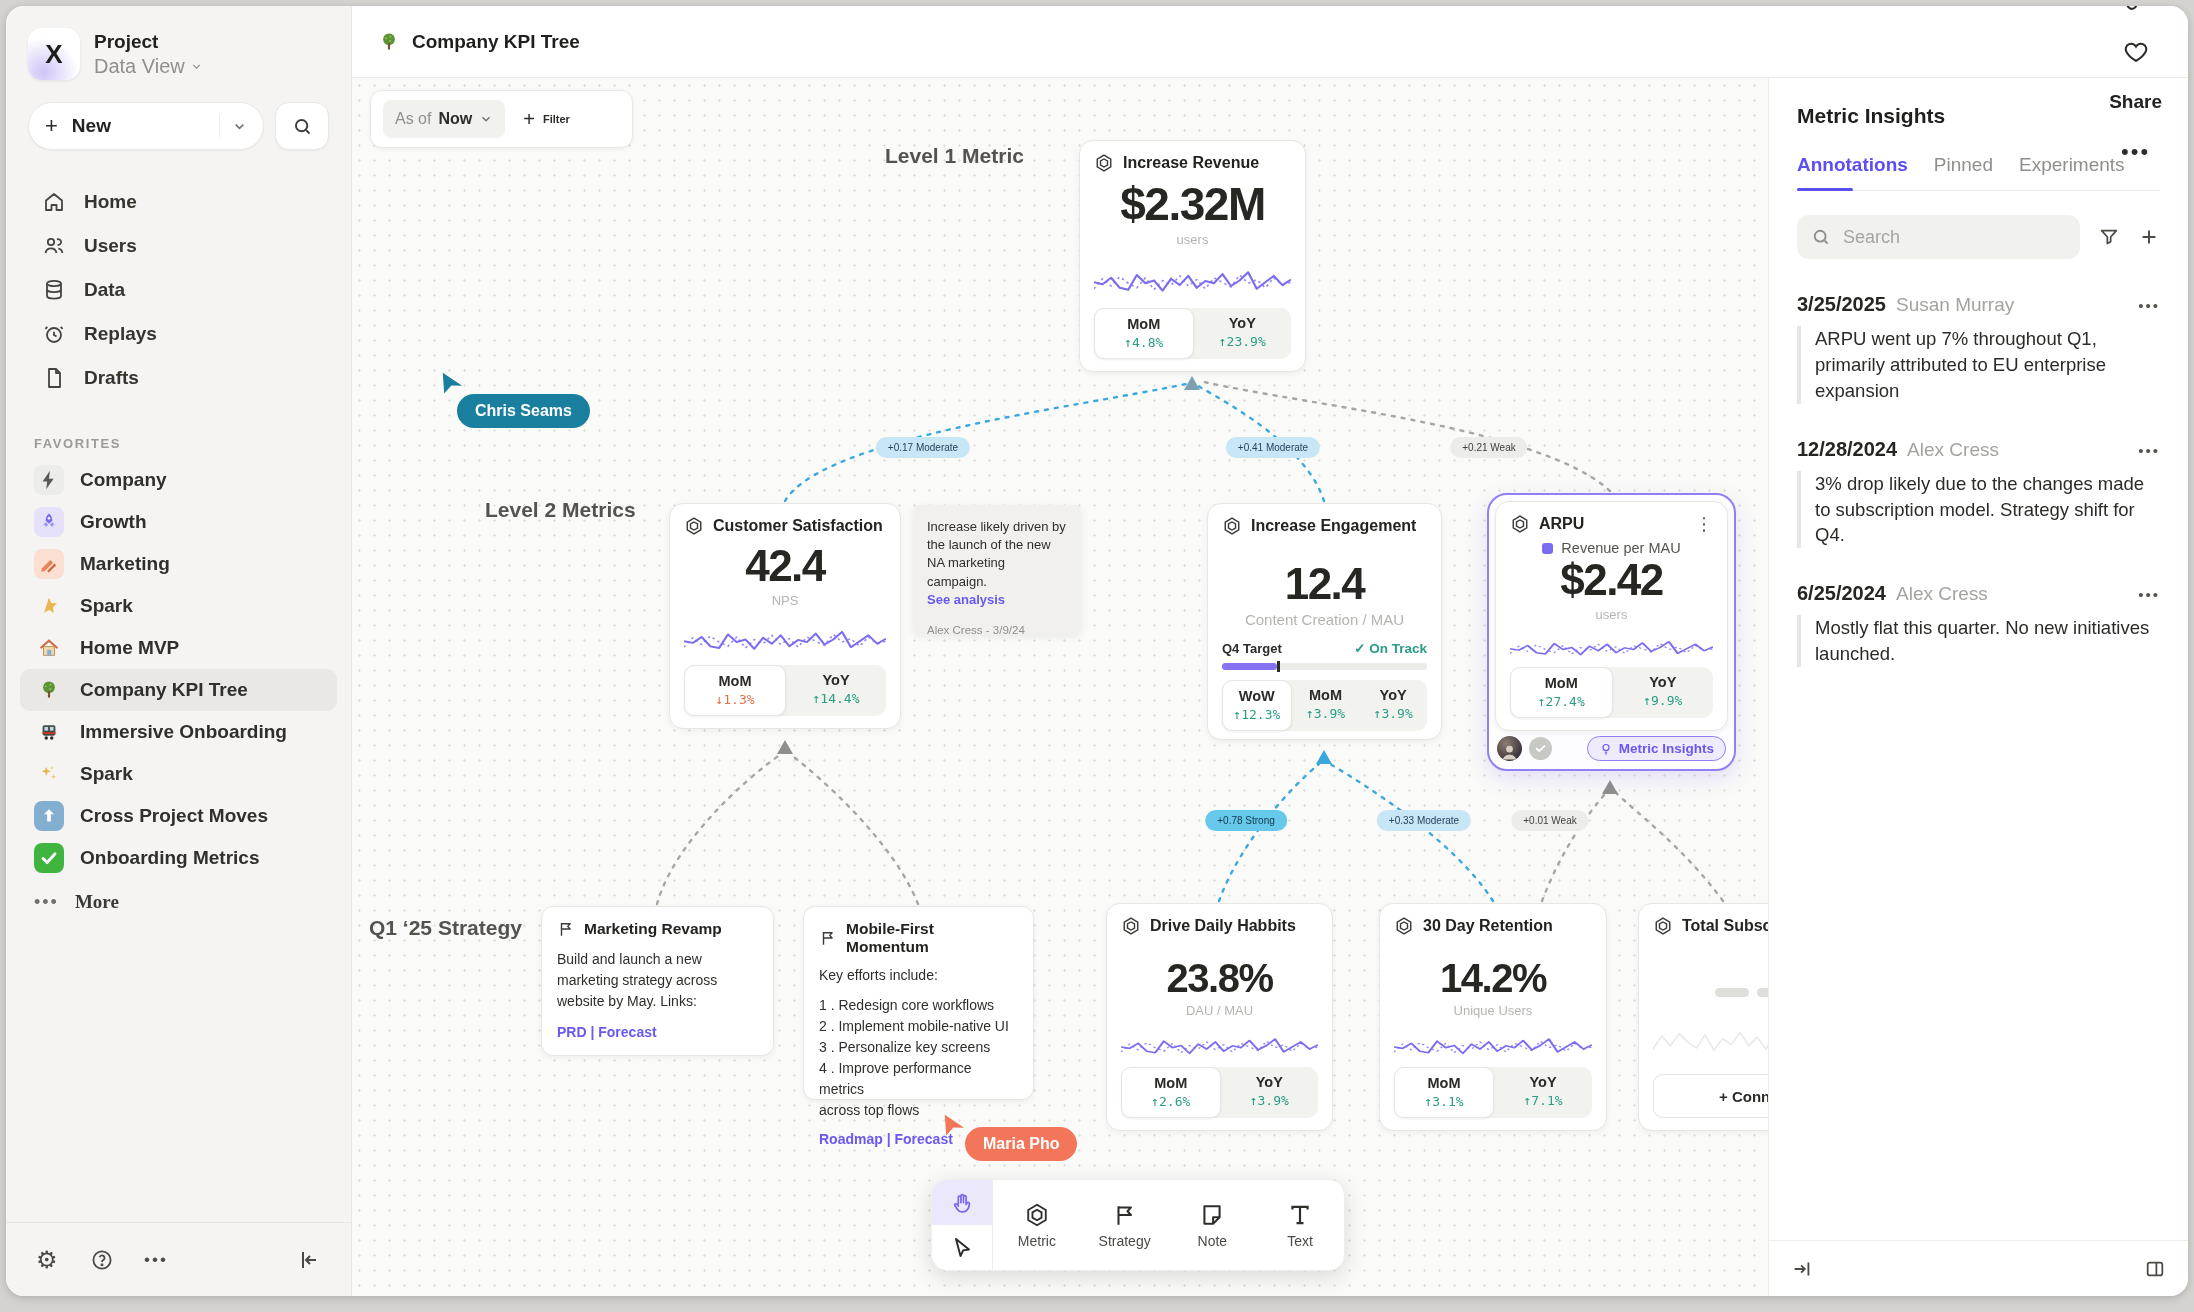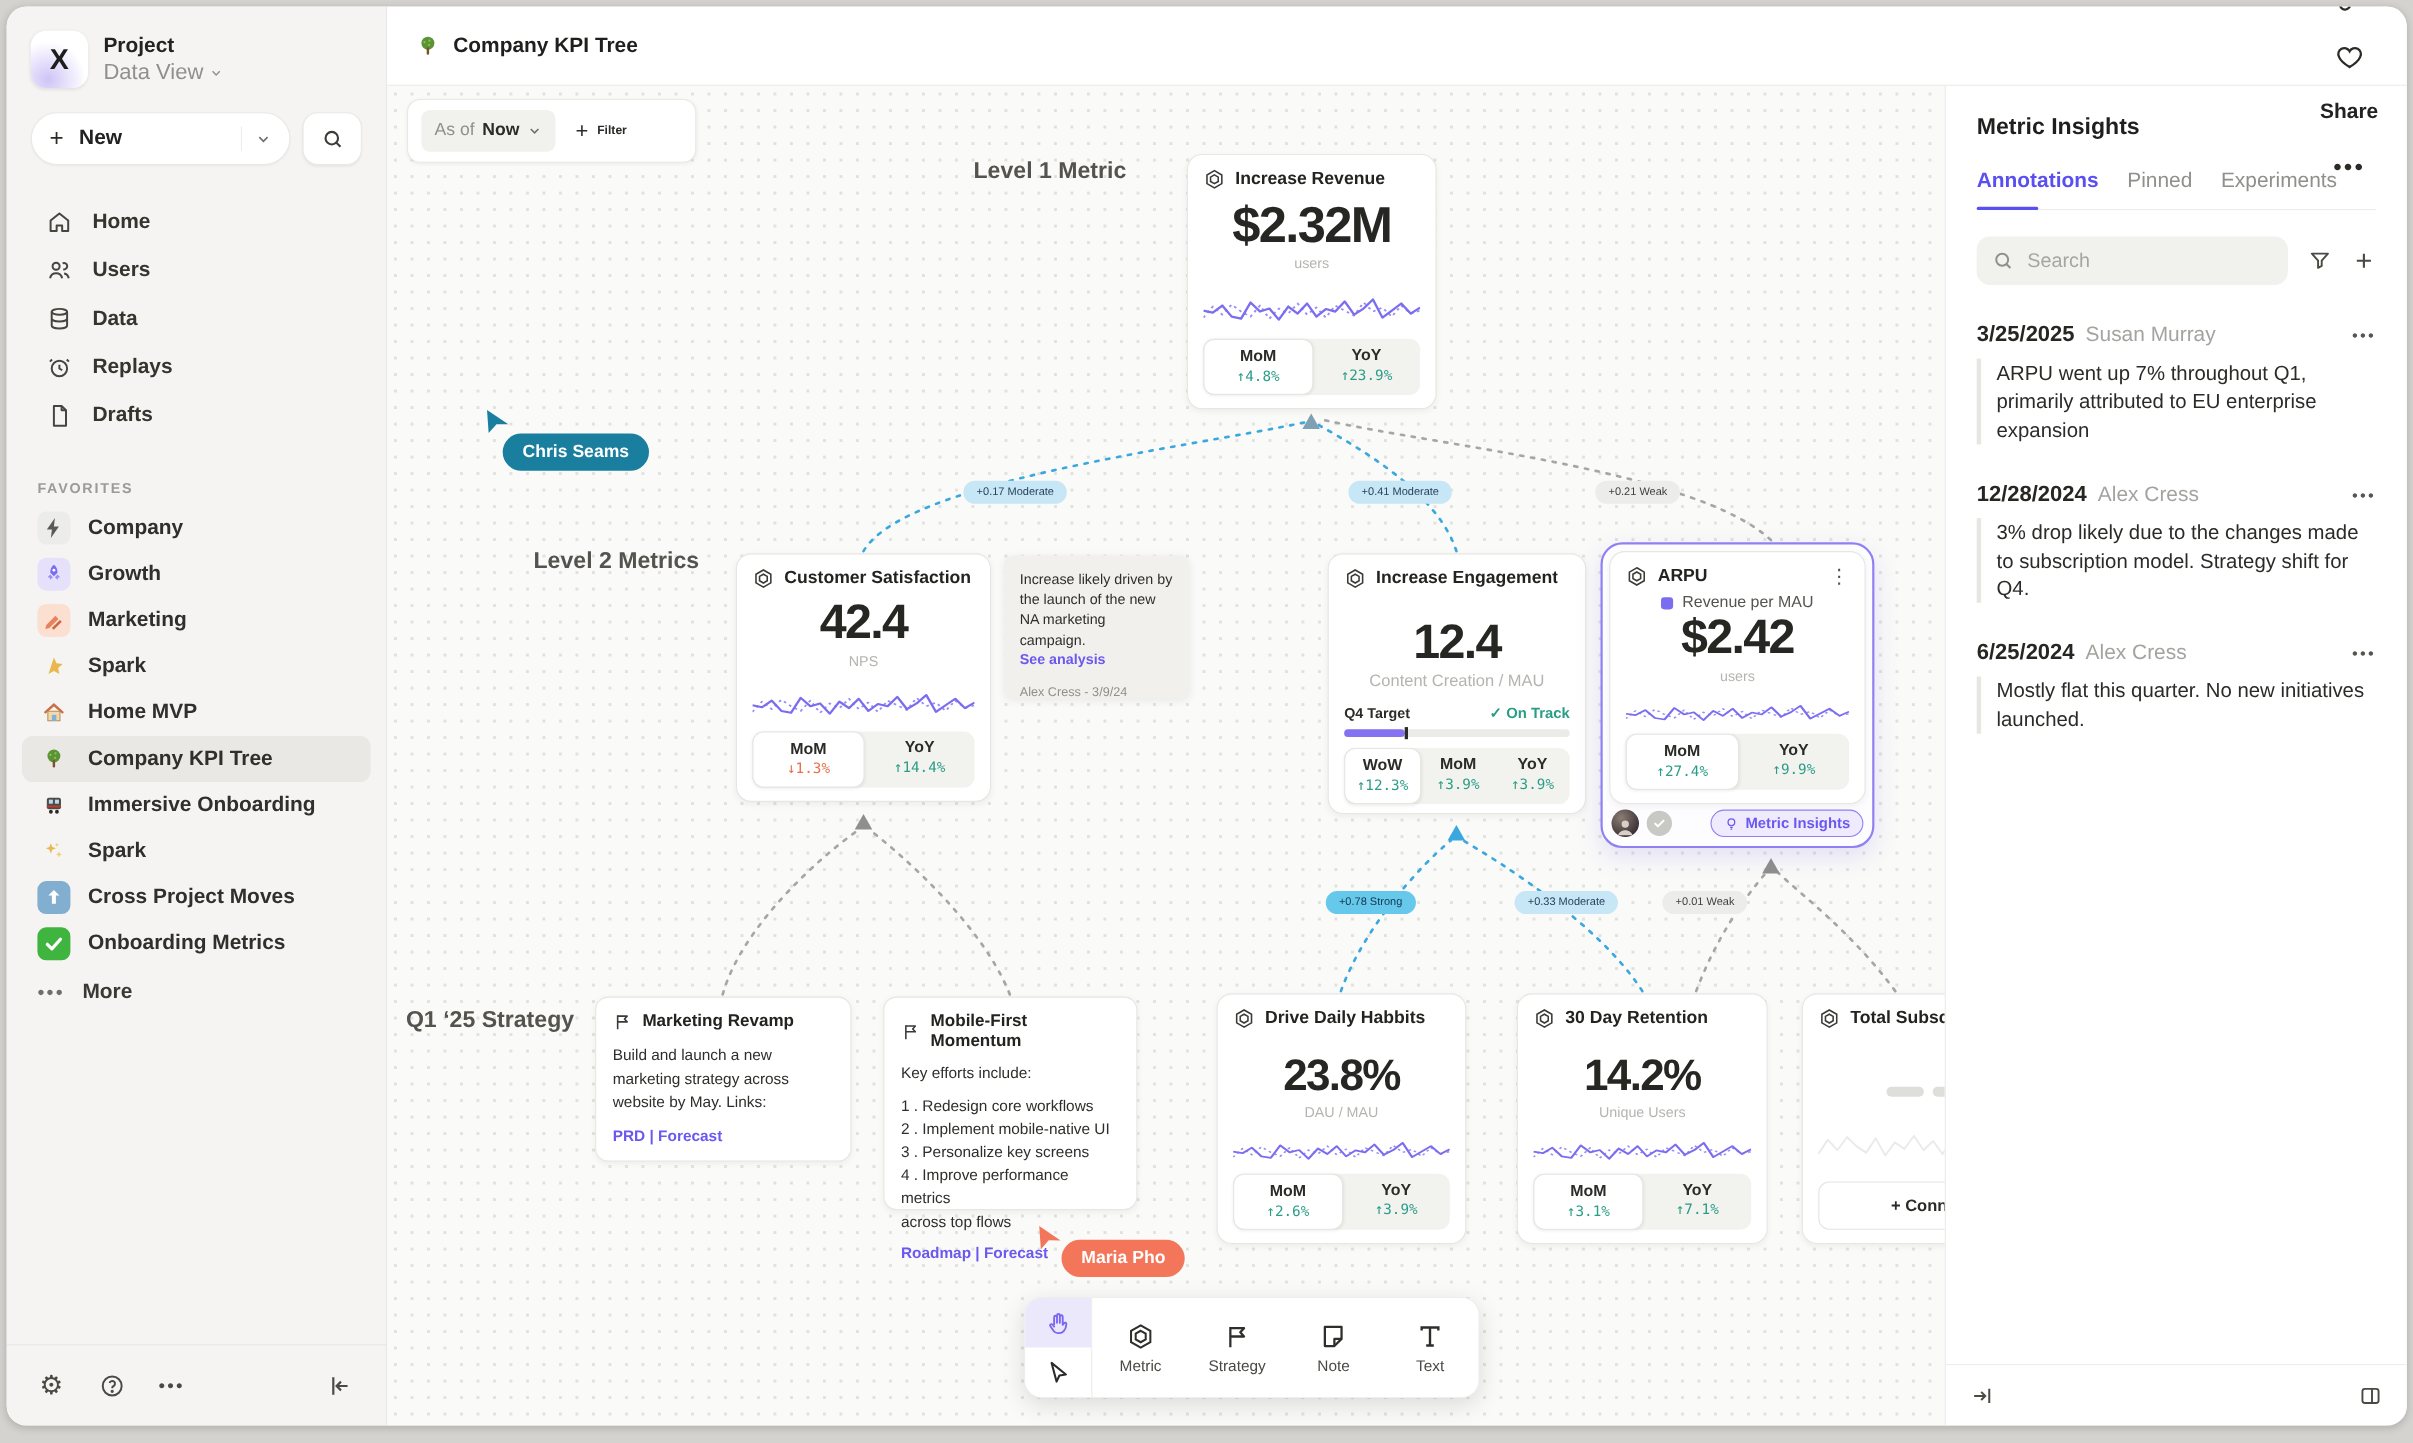--- a/index.html
+++ b/index.html
@@ -24,21 +24,21 @@
   .nav-icon{width:24px;height:24px;color:#45453f;flex:0 0 auto;}
   .nav-label{font-size:19px;font-weight:600;color:#35352f;}
   .fav-header{margin:36px 0 8px;padding:0 28px;font-size:13px;font-weight:700;letter-spacing:1.6px;color:#9a9a96;}
   .fav{display:flex;align-items:center;gap:16px;padding:6px 14px;margin:0 14px;border-radius:10px;cursor:pointer;}
   .fav.selected{background:#e9e8e4;}
   .fav-icon{width:30px;height:30px;border-radius:8px;display:flex;align-items:center;justify-content:center;flex:0 0 auto;}
   .fav-icon svg{width:22px;height:22px;}
   .fav-label{font-size:19px;font-weight:600;color:#2f2f2b;}
   .more-row{display:flex;align-items:center;gap:16px;padding:12px 28px;color:#55554f;cursor:pointer;}
   .more-dots{font-size:18px;letter-spacing:2px;color:#6f6f6a;}
-  .more-label{font-size:19px;font-weight:600;color:#3a3a35;}
+  .more-label{font-size:19px;font-weight:600;color:#3a3a35;font-family:Liberation Serif, serif;}
   .side-bottom{position:absolute;left:0;right:0;bottom:0;height:74px;border-top:1px solid #e7e6e2;display:flex;align-items:center;gap:30px;padding:0 30px;box-sizing:border-box;}
   .side-bottom .ico{width:24px;height:24px;color:#4a4a45;cursor:pointer;}
   .gear-char{font-size:24px;line-height:24px;color:#4a4a45;}
   .side-collapse{margin-left:auto;}
   
   .topbar{position:absolute;left:346px;top:0;right:0;height:72px;background:#fff;border-bottom:1px solid #ecebe8;display:flex;align-items:center;padding:0 26px;box-sizing:border-box;z-index:6;}
   .tb-title{display:flex;align-items:center;gap:12px;font-size:19px;font-weight:700;color:#1f1f1d;}
   .tb-right{margin-left:auto;display:flex;align-items:center;gap:26px;flex-direction:column;}
   .avatar{width:42px;height:42px;border-radius:50%;background:radial-gradient(circle at 30% 25%,#f2c57c,#e08260 70%,#c96a52);overflow:hidden;display:flex;align-items:flex-end;justify-content:center;cursor:pointer;}
   .avatar svg{width:34px;height:34px;color:#2e2429;}
@@ -75,21 +75,21 @@
   .up{color:#2a9d87;} .down{color:#e4714b;}
   .legend{display:flex;align-items:center;justify-content:center;gap:8px;margin-top:6px;font-size:14.5px;color:#55554f;}
   .legend .sq{width:11px;height:11px;border-radius:3px;background:#7a6df0;}
   .target{margin-top:12px;margin-bottom:10px;}
   .target-row{display:flex;align-items:center;font-size:13px;font-weight:700;color:#2b2b28;}
   .ontrack{margin-left:auto;color:#2a9d87;font-size:13.5px;font-weight:700;}
   .tbar{position:relative;height:7px;border-radius:4px;background:#ebebe8;margin-top:7px;}
   .tbar .fill{position:absolute;left:0;top:0;bottom:0;width:27%;border-radius:4px;background:#8572f2;}
   .tbar .tick{position:absolute;left:27%;top:-2px;width:2.5px;height:11px;background:#2b2b28;}
   
-  .sel-wrap{position:absolute;left:1103px;top:415px;width:249px;height:278px;border:2px solid #8f80f4;border-radius:20px;background:#fdfdff;box-shadow:0 8px 22px rgba(110,90,230,.16);box-sizing:border-box;padding:6px;z-index:2;}
+  .sel-wrap{position:absolute;left:1135px;top:415px;width:249px;height:278px;border:2px solid #8f80f4;border-radius:20px;background:#fdfdff;box-shadow:0 8px 22px rgba(110,90,230,.16);box-sizing:border-box;padding:6px;z-index:2;}
   .sel-wrap .mcard{position:relative;left:0;top:0;width:100%;height:230px;}
   .sel-foot{display:flex;align-items:center;gap:7px;margin-top:5px;padding:0 2px;}
   .mini-avatar{width:25px;height:25px;border-radius:50%;background:radial-gradient(circle at 35% 30%,#8c7d74,#3a3137 75%);display:flex;align-items:flex-end;justify-content:center;overflow:hidden;}
   .mini-avatar svg{width:19px;height:19px;color:#d9cfc4;}
   .badge-check{width:23px;height:23px;border-radius:50%;background:#c8c8c4;display:flex;align-items:center;justify-content:center;}
   .badge-check svg{width:13px;height:13px;color:#fff;}
   .insights-pill{margin-left:auto;display:flex;align-items:center;gap:6px;border:1.5px solid #8f80f4;background:#efebfd;color:#6a58f0;font-size:13.5px;font-weight:700;padding:4px 11px;border-radius:999px;cursor:pointer;}
   .insights-pill svg{width:14px;height:14px;}
   
   .note{position:absolute;left:561px;top:427px;width:168px;height:130px;background:#f1f0ed;border-radius:8px;box-shadow:0 2px 8px rgba(0,0,0,.07);padding:13px 14px;box-sizing:border-box;font-size:13px;line-height:1.4;color:#2e2e2a;z-index:2;}

